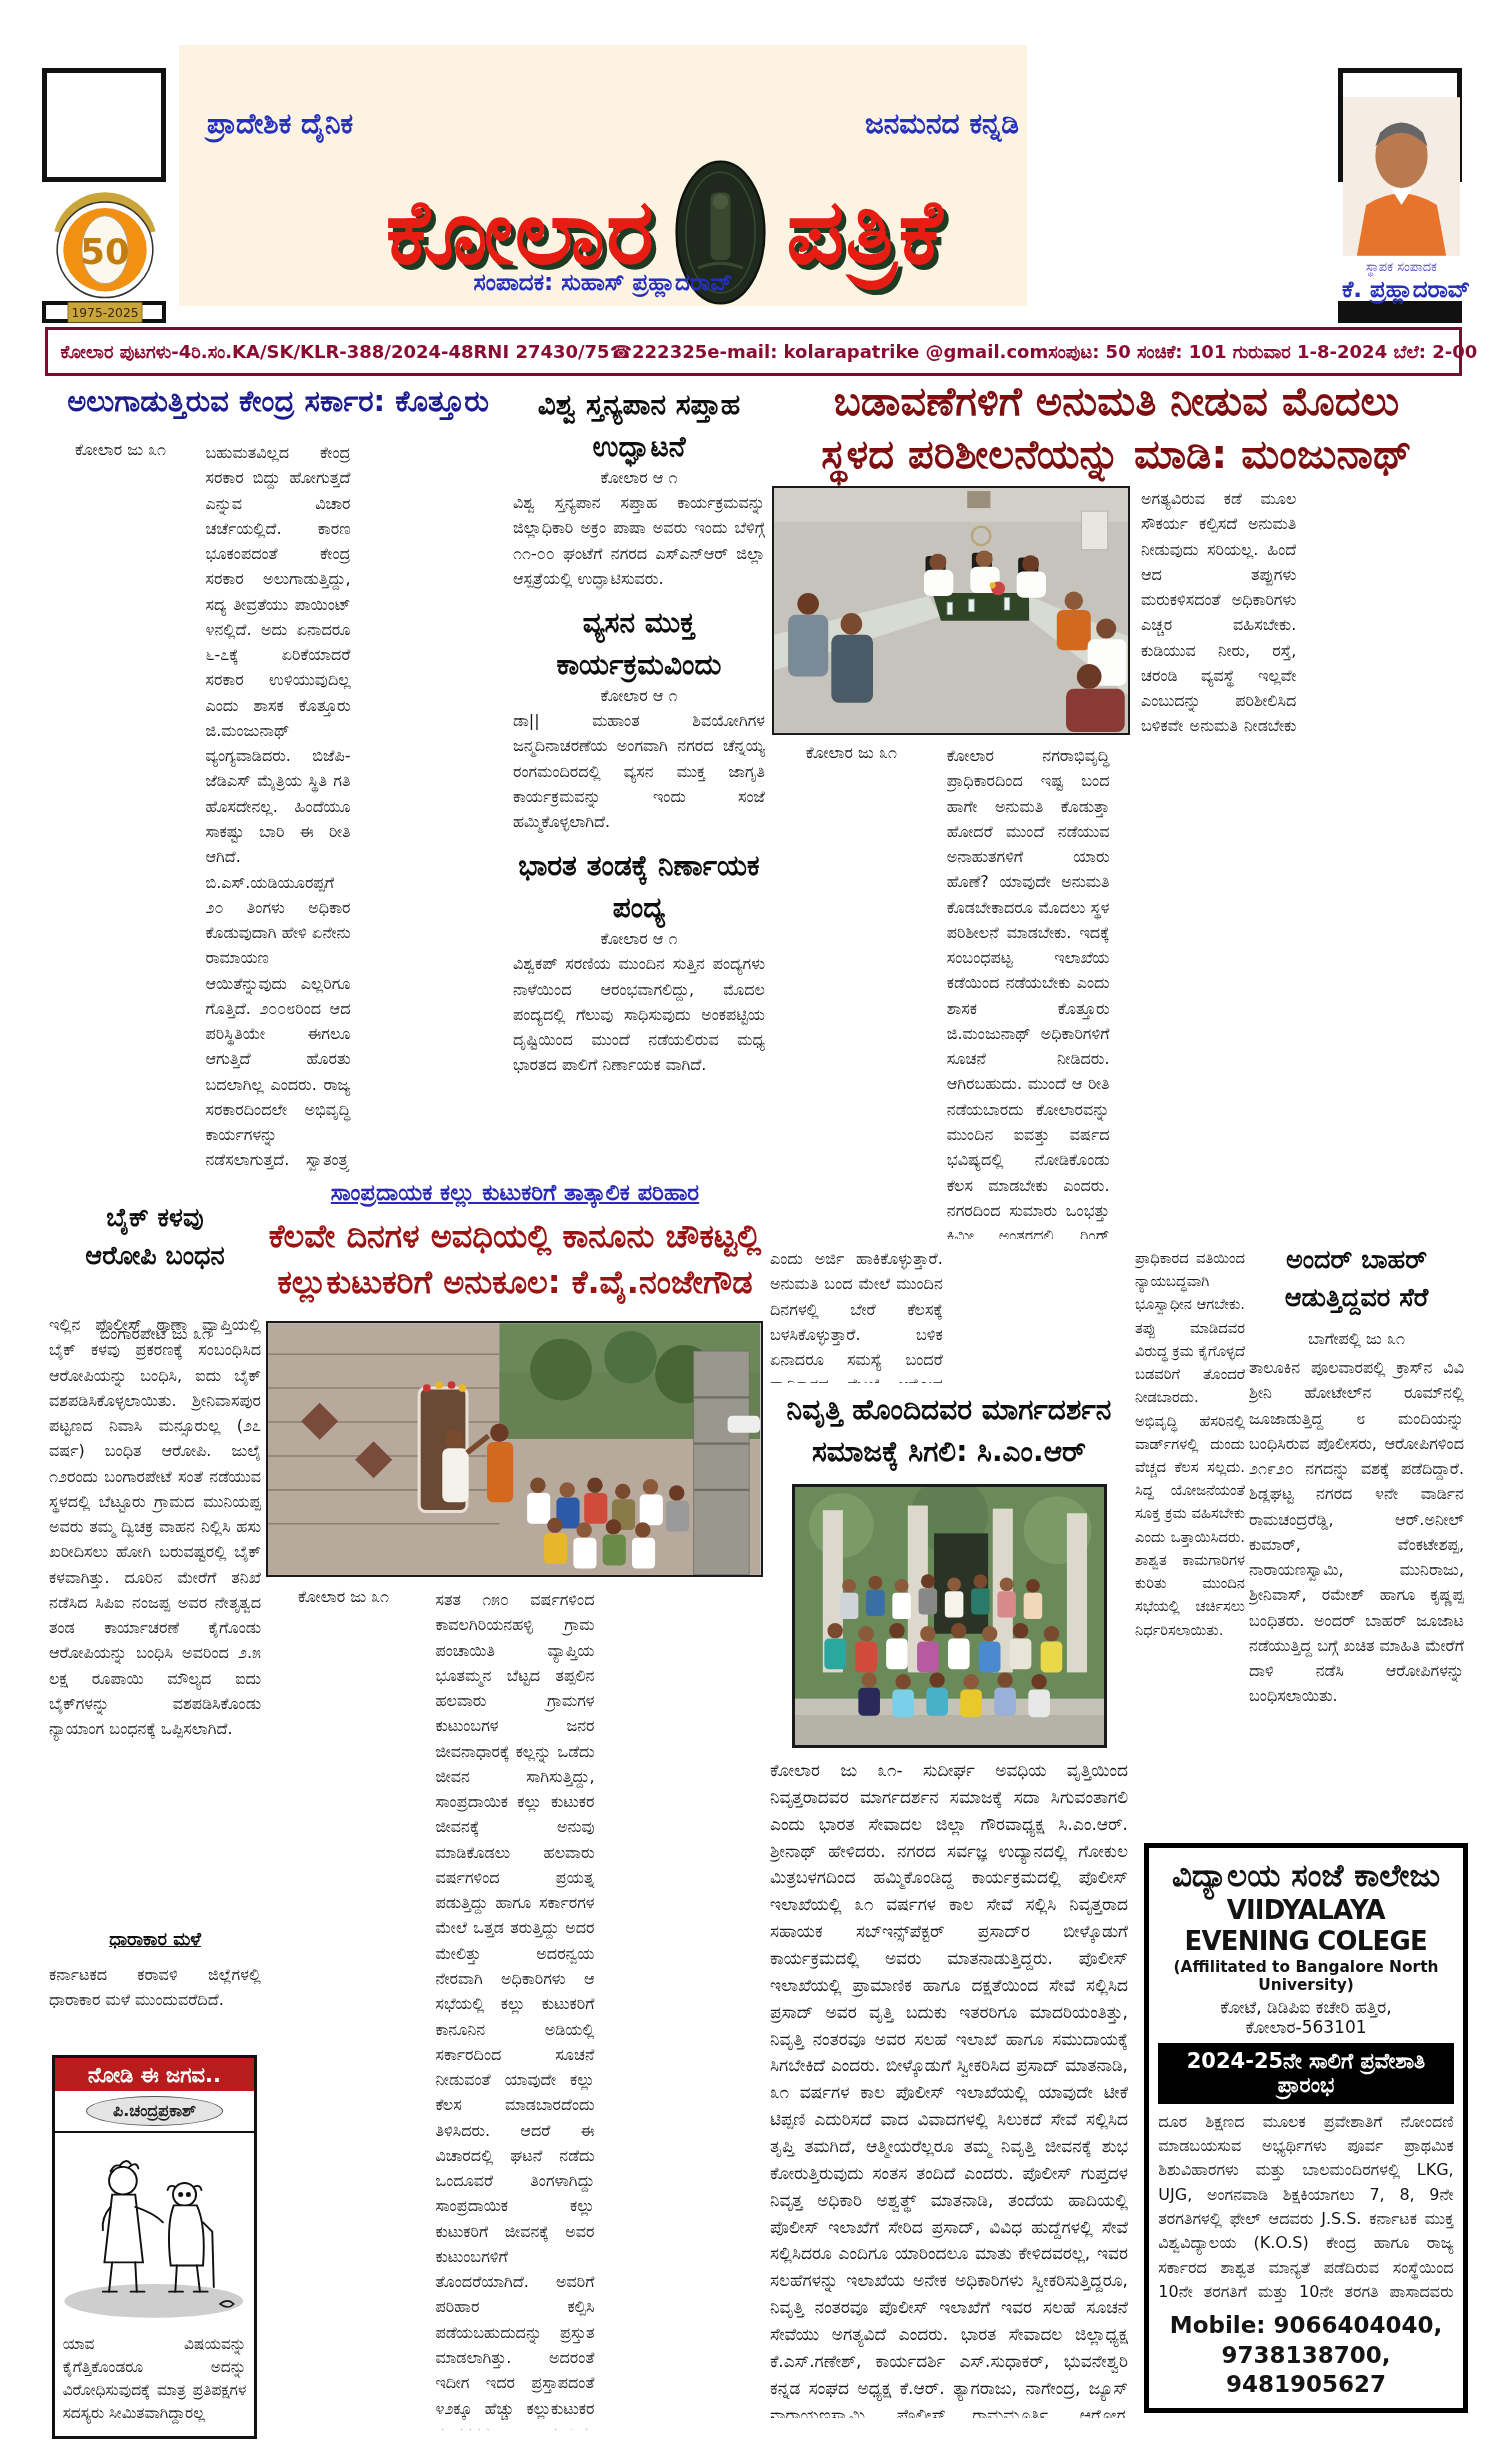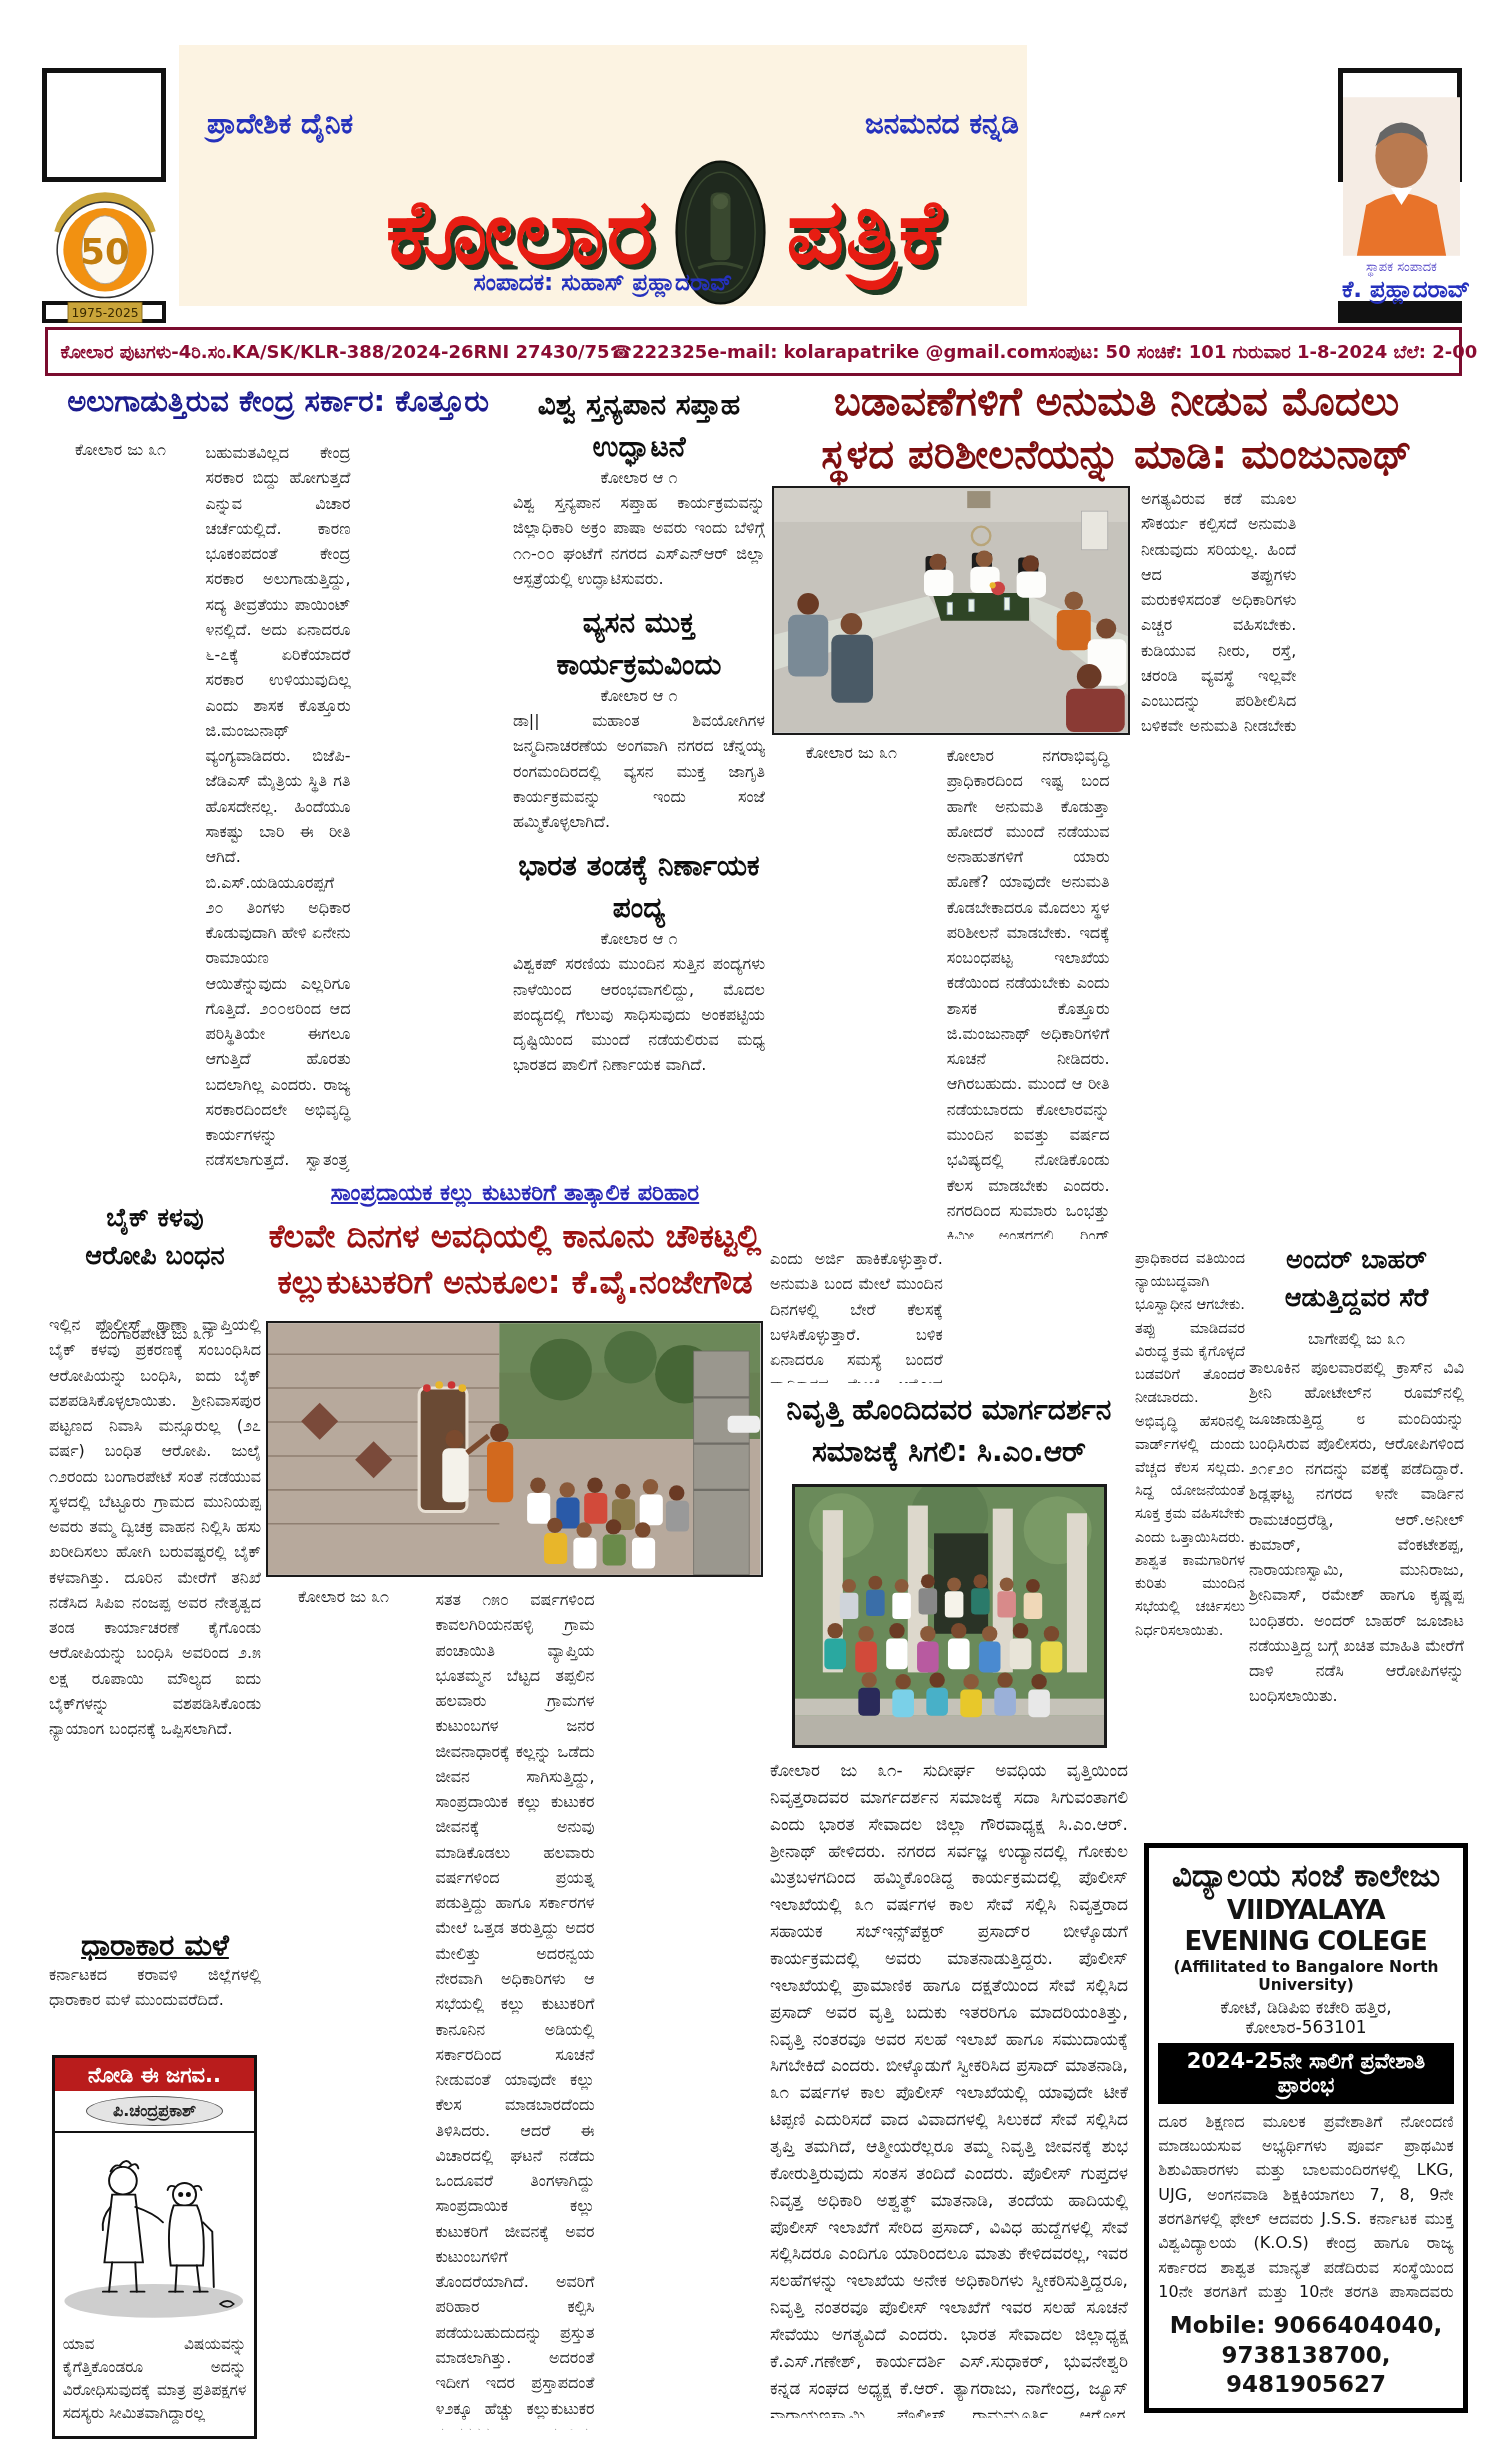--- a/index.html
+++ b/index.html
@@ -27,21 +27,21 @@
 .c2{column-count:2;column-gap:12.4px}
 .c3{column-count:3;column-gap:12.4px}
 .c4{column-count:4;column-gap:14px}
 .headline{font-weight:bold;text-align:center}
 .h-govt{font-size:29px;color:#1c1c8e}
 .kicker{font-size:22.4px;font-weight:bold;color:#2a2ab8;text-decoration:underline;text-align:center}
 .h-stone{font-size:32px;color:#9c1313;line-height:1.45}
 .h-meeting{font-size:40px;color:#7d0f10;line-height:1.32}
 .h-black{font-size:28px;color:#0e0e0e;line-height:1.5}
 .h-sub{font-size:25.5px;color:#0e0e0e;line-height:1.5}
-.h-rain{font-size:29px;color:#0e0e0e;text-decoration:underline}
+.h-rain{font-size:18px;color:#0e0e0e;text-decoration:underline}
 .photo{border:2.3px solid #1a1a1a;overflow:hidden;background:#cccccc}
 .photo svg{display:block}
 
 #cartoon{border:3.1px solid #111;background:#fff}
 #cartoon .ct-title{background:#b91c1c;color:#fff;font-weight:bold;font-size:21px;text-align:center;padding:4.6px 0}
 #cartoon .ct-byline{display:flex;justify-content:center;padding:4.6px 0;border-bottom:2.3px solid #111}
 #cartoon .ct-oval{border:1.5px solid #555;border-radius:50%;background:#e4e4e4;font-size:16px;font-weight:bold;
   padding:4.6px 26px;color:#222}
 #cartoon .ct-caption{font-size:15.4px;line-height:1.5;text-align:justify;padding:6.2px 7.7px;color:#161616}
 
@@ -101,21 +101,21 @@
       <path d="M42,64 Q76,28 110,64 L104,46 Q76,20 48,46 Z" fill="#666"></path>
       <path d="M18,206 L30,140 Q76,110 122,140 L134,206 Z" fill="#e8732a"></path>
       <path d="M62,118 L76,140 L90,118" fill="#fff"></path>
     </svg>
   </div>
   <div class="abs founder-label" style="left:1343px;top:259px;width:117px">ಸ್ಥಾಪಕ ಸಂಪಾದಕ</div>
   <div class="abs founder-name" style="left:1334px;top:276px;width:136px">ಕೆ. ಪ್ರಹ್ಲಾದರಾವ್</div>
 
   <div id="infobar" class="abs" style="left:45px;top:327px;width:1417px;height:49px">
     <span>ಕೋಲಾರ ಪುಟಗಳು-4</span>
-    <span>ರಿ.ಸಂ.KA/SK/KLR-388/2024-26</span>
+    <span>ರಿ.ಸಂ.KA/SK/KLR-388/2024-48</span>
     <span>RNI 27430/75</span>
     <span>☎222325</span>
     <span>e-mail: kolarapatrike @gmail.com</span>
     <span>ಸಂಪುಟ: 50 ಸಂಚಿಕೆ: 101 ಗುರುವಾರ 1-8-2024 ಬೆಲೆ: 2-00</span>
   </div>
 
   <div class="abs headline h-govt" style="left:48px;top:384px;width:460px">ಅಲುಗಾಡುತ್ತಿರುವ ಕೇಂದ್ರ ಸರ್ಕಾರ: ಕೊತ್ತೂರು</div>
   <div class="abs c3" style="left:48px;top:440px;width:460px;height:732px;overflow:hidden">
     <div class="dl">ಕೋಲಾರ ಜು ೩೧</div>
     <div class="bt">ಬಹುಮತವಿಲ್ಲದ ಕೇಂದ್ರ ಸರಕಾರ ಬಿದ್ದು ಹೋಗುತ್ತದೆ ಎನ್ನುವ ವಿಚಾರ ಚರ್ಚೆಯಲ್ಲಿದೆ. ಕಾರಣ ಭೂಕಂಪದಂತೆ ಕೇಂದ್ರ ಸರಕಾರ ಅಲುಗಾಡುತ್ತಿದ್ದು, ಸದ್ಯ ತೀವ್ರತೆಯು ಪಾಯಿಂಟ್ ೪ನಲ್ಲಿದೆ. ಅದು ಏನಾದರೂ ೬-೭ಕ್ಕೆ ಏರಿಕೆಯಾದರೆ ಸರಕಾರ ಉಳಿಯುವುದಿಲ್ಲ ಎಂದು ಶಾಸಕ ಕೊತ್ತೂರು ಜಿ.ಮಂಜುನಾಥ್ ವ್ಯಂಗ್ಯವಾಡಿದರು. ಬಿಜೆಪಿ-ಜೆಡಿಎಸ್ ಮೈತ್ರಿಯ ಸ್ಥಿತಿ ಗತಿ ಹೊಸದೇನಲ್ಲ. ಹಿಂದೆಯೂ ಸಾಕಷ್ಟು ಬಾರಿ ಈ ರೀತಿ ಆಗಿದೆ. ಬಿ.ಎಸ್.ಯಡಿಯೂರಪ್ಪಗೆ ೨೦ ತಿಂಗಳು ಅಧಿಕಾರ ಕೊಡುವುದಾಗಿ ಹೇಳಿ ಏನೇನು ರಾಮಾಯಣ ಆಯಿತೆನ್ನುವುದು ಎಲ್ಲರಿಗೂ ಗೊತ್ತಿದೆ. ೨೦೦೮ರಿಂದ ಆದ ಪರಿಸ್ಥಿತಿಯೇ ಈಗಲೂ ಆಗುತ್ತಿದೆ ಹೊರತು ಬದಲಾಗಿಲ್ಲ ಎಂದರು. ರಾಜ್ಯ ಸರಕಾರದಿಂದಲೇ ಅಭಿವೃದ್ಧಿ ಕಾರ್ಯಗಳನ್ನು ನಡೆಸಲಾಗುತ್ತದೆ. ಸ್ವಾತಂತ್ರ್ಯ ಬಂದಾಗಿನಿಂದ ಕೇಂದ್ರ ಏನು ಮಾಡಿದೆ? ಎಂ.ವಿ.ಕೃಷ್ಣಪ್ಪ ಇದ್ದಾಗ ಬಿಇಎಂಎಲ್ ತಂದಿದ್ದರು, ಅದಾದ ಬಳಿಕ ಏನೂ ಇಲ್ಲ. ಇತ್ತೀಚೆಗೆ ರೈಲ್ವೆ ಕೋಚ್ ಕಾರ್ಖಾನೆ ಹೆಸರು ಹೇಳಿದರು, ಆದರೆ ಇನ್ನೂ ಕಾಮಗಾರಿ ಆರಂಭವಾಗಿಲ್ಲ. ಜಿಲ್ಲೆಗೆ ಏನೂ ಕೊಡದಿದ್ದರೂ ದುಡಿದು ತಿನ್ನುವ ಶಕ್ತಿಯಿದೆ. ಕೇಂದ್ರದ ನೆರವು ಇಲ್ಲದಿದ್ದರೂ ನಾಡುವುದು ಸರಿಯಲ್ಲ ಎಂದು ತಿರುಗೇಟು ನೀಡಿದರು. ಬಿಜೆಪಿಯವರು ಪರಿಗಣಿಸದೆ ಕಡೆಗಣಿಸುತ್ತಿರುವ ವಿಚಾರ ಎಂದರು.</div>

